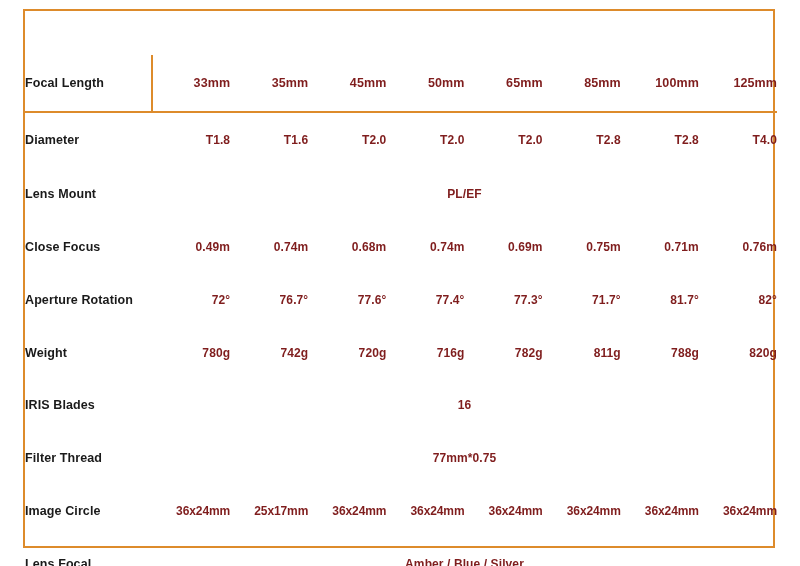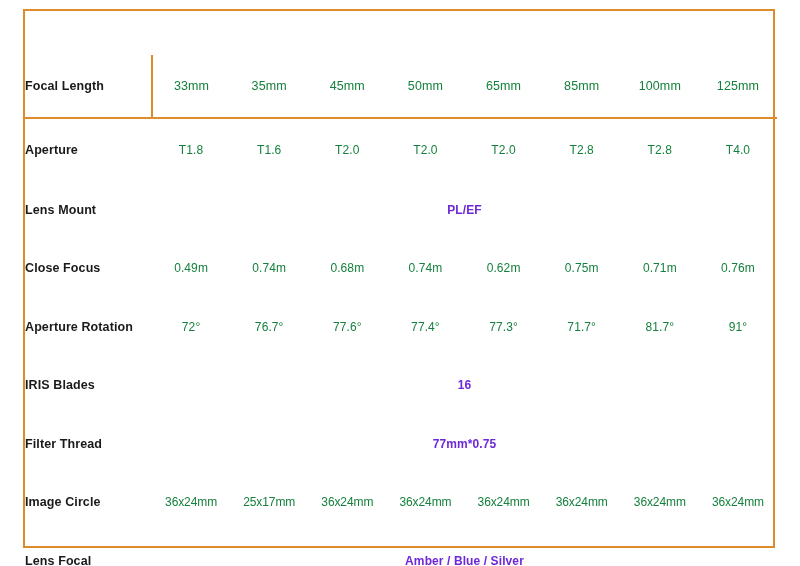--- a/index.html
+++ b/index.html
@@ -51,35 +51,35 @@
     white-space: nowrap;
   }
   
   tr.header-row td {
     border-bottom: 2px solid #DD8B2B;
   }
   tr.header-row td.row-label {
     border-right: 2px solid #DD8B2B;
   }
   td.data-cell {
-    text-align: center;
+    text-align: right;
     font-size: 12px;
-    font-weight: normal;
-    color: #15803d;
+    font-weight: bold;
+    color: #7f1d1d;
     letter-spacing: 0.1px;
     white-space: nowrap;
   }
   td.data-cell.header-cell {
     font-size: 12.5px;
   }
   td.span-cell {
     text-align: center;
     font-size: 12px;
     font-weight: bold;
-    color: #6d28d9;
+    color: #7f1d1d;
     letter-spacing: 0.1px;
     white-space: nowrap;
   }
   td.image-circle-cell {
     font-size: 12px;
     letter-spacing: -0.1px;
   }
 </style>
 </head>
 <body>
@@ -103,55 +103,66 @@
           <td class="data-cell header-cell">33mm</td>
           <td class="data-cell header-cell">35mm</td>
           <td class="data-cell header-cell">45mm</td>
           <td class="data-cell header-cell">50mm</td>
           <td class="data-cell header-cell">65mm</td>
           <td class="data-cell header-cell">85mm</td>
           <td class="data-cell header-cell">100mm</td>
           <td class="data-cell header-cell">125mm</td>
         </tr>
         <tr class="spec-row">
-          <td class="row-label">Aperture</td>
+          <td class="row-label">Diameter</td>
           <td class="data-cell">T1.8</td>
           <td class="data-cell">T1.6</td>
           <td class="data-cell">T2.0</td>
           <td class="data-cell">T2.0</td>
           <td class="data-cell">T2.0</td>
           <td class="data-cell">T2.8</td>
           <td class="data-cell">T2.8</td>
           <td class="data-cell">T4.0</td>
         </tr>
         <tr class="spec-row">
           <td class="row-label">Lens Mount</td>
           <td class="span-cell" colspan="8">PL/EF</td>
         </tr>
         <tr class="spec-row">
           <td class="row-label">Close Focus</td>
           <td class="data-cell">0.49m</td>
           <td class="data-cell">0.74m</td>
           <td class="data-cell">0.68m</td>
           <td class="data-cell">0.74m</td>
-          <td class="data-cell">0.62m</td>
+          <td class="data-cell">0.69m</td>
           <td class="data-cell">0.75m</td>
           <td class="data-cell">0.71m</td>
           <td class="data-cell">0.76m</td>
         </tr>
         <tr class="spec-row">
           <td class="row-label">Aperture Rotation</td>
           <td class="data-cell">72°</td>
           <td class="data-cell">76.7°</td>
           <td class="data-cell">77.6°</td>
           <td class="data-cell">77.4°</td>
           <td class="data-cell">77.3°</td>
           <td class="data-cell">71.7°</td>
           <td class="data-cell">81.7°</td>
-          <td class="data-cell">91°</td>
+          <td class="data-cell">82°</td>
+        </tr>
+        <tr class="spec-row">
+          <td class="row-label">Weight</td>
+          <td class="data-cell">780g</td>
+          <td class="data-cell">742g</td>
+          <td class="data-cell">720g</td>
+          <td class="data-cell">716g</td>
+          <td class="data-cell">782g</td>
+          <td class="data-cell">811g</td>
+          <td class="data-cell">788g</td>
+          <td class="data-cell">820g</td>
         </tr>
         <tr class="spec-row">
           <td class="row-label">IRIS Blades</td>
           <td class="span-cell" colspan="8">16</td>
         </tr>
         <tr class="spec-row">
           <td class="row-label">Filter Thread</td>
           <td class="span-cell" colspan="8">77mm*0.75</td>
         </tr>
         <tr class="spec-row">

